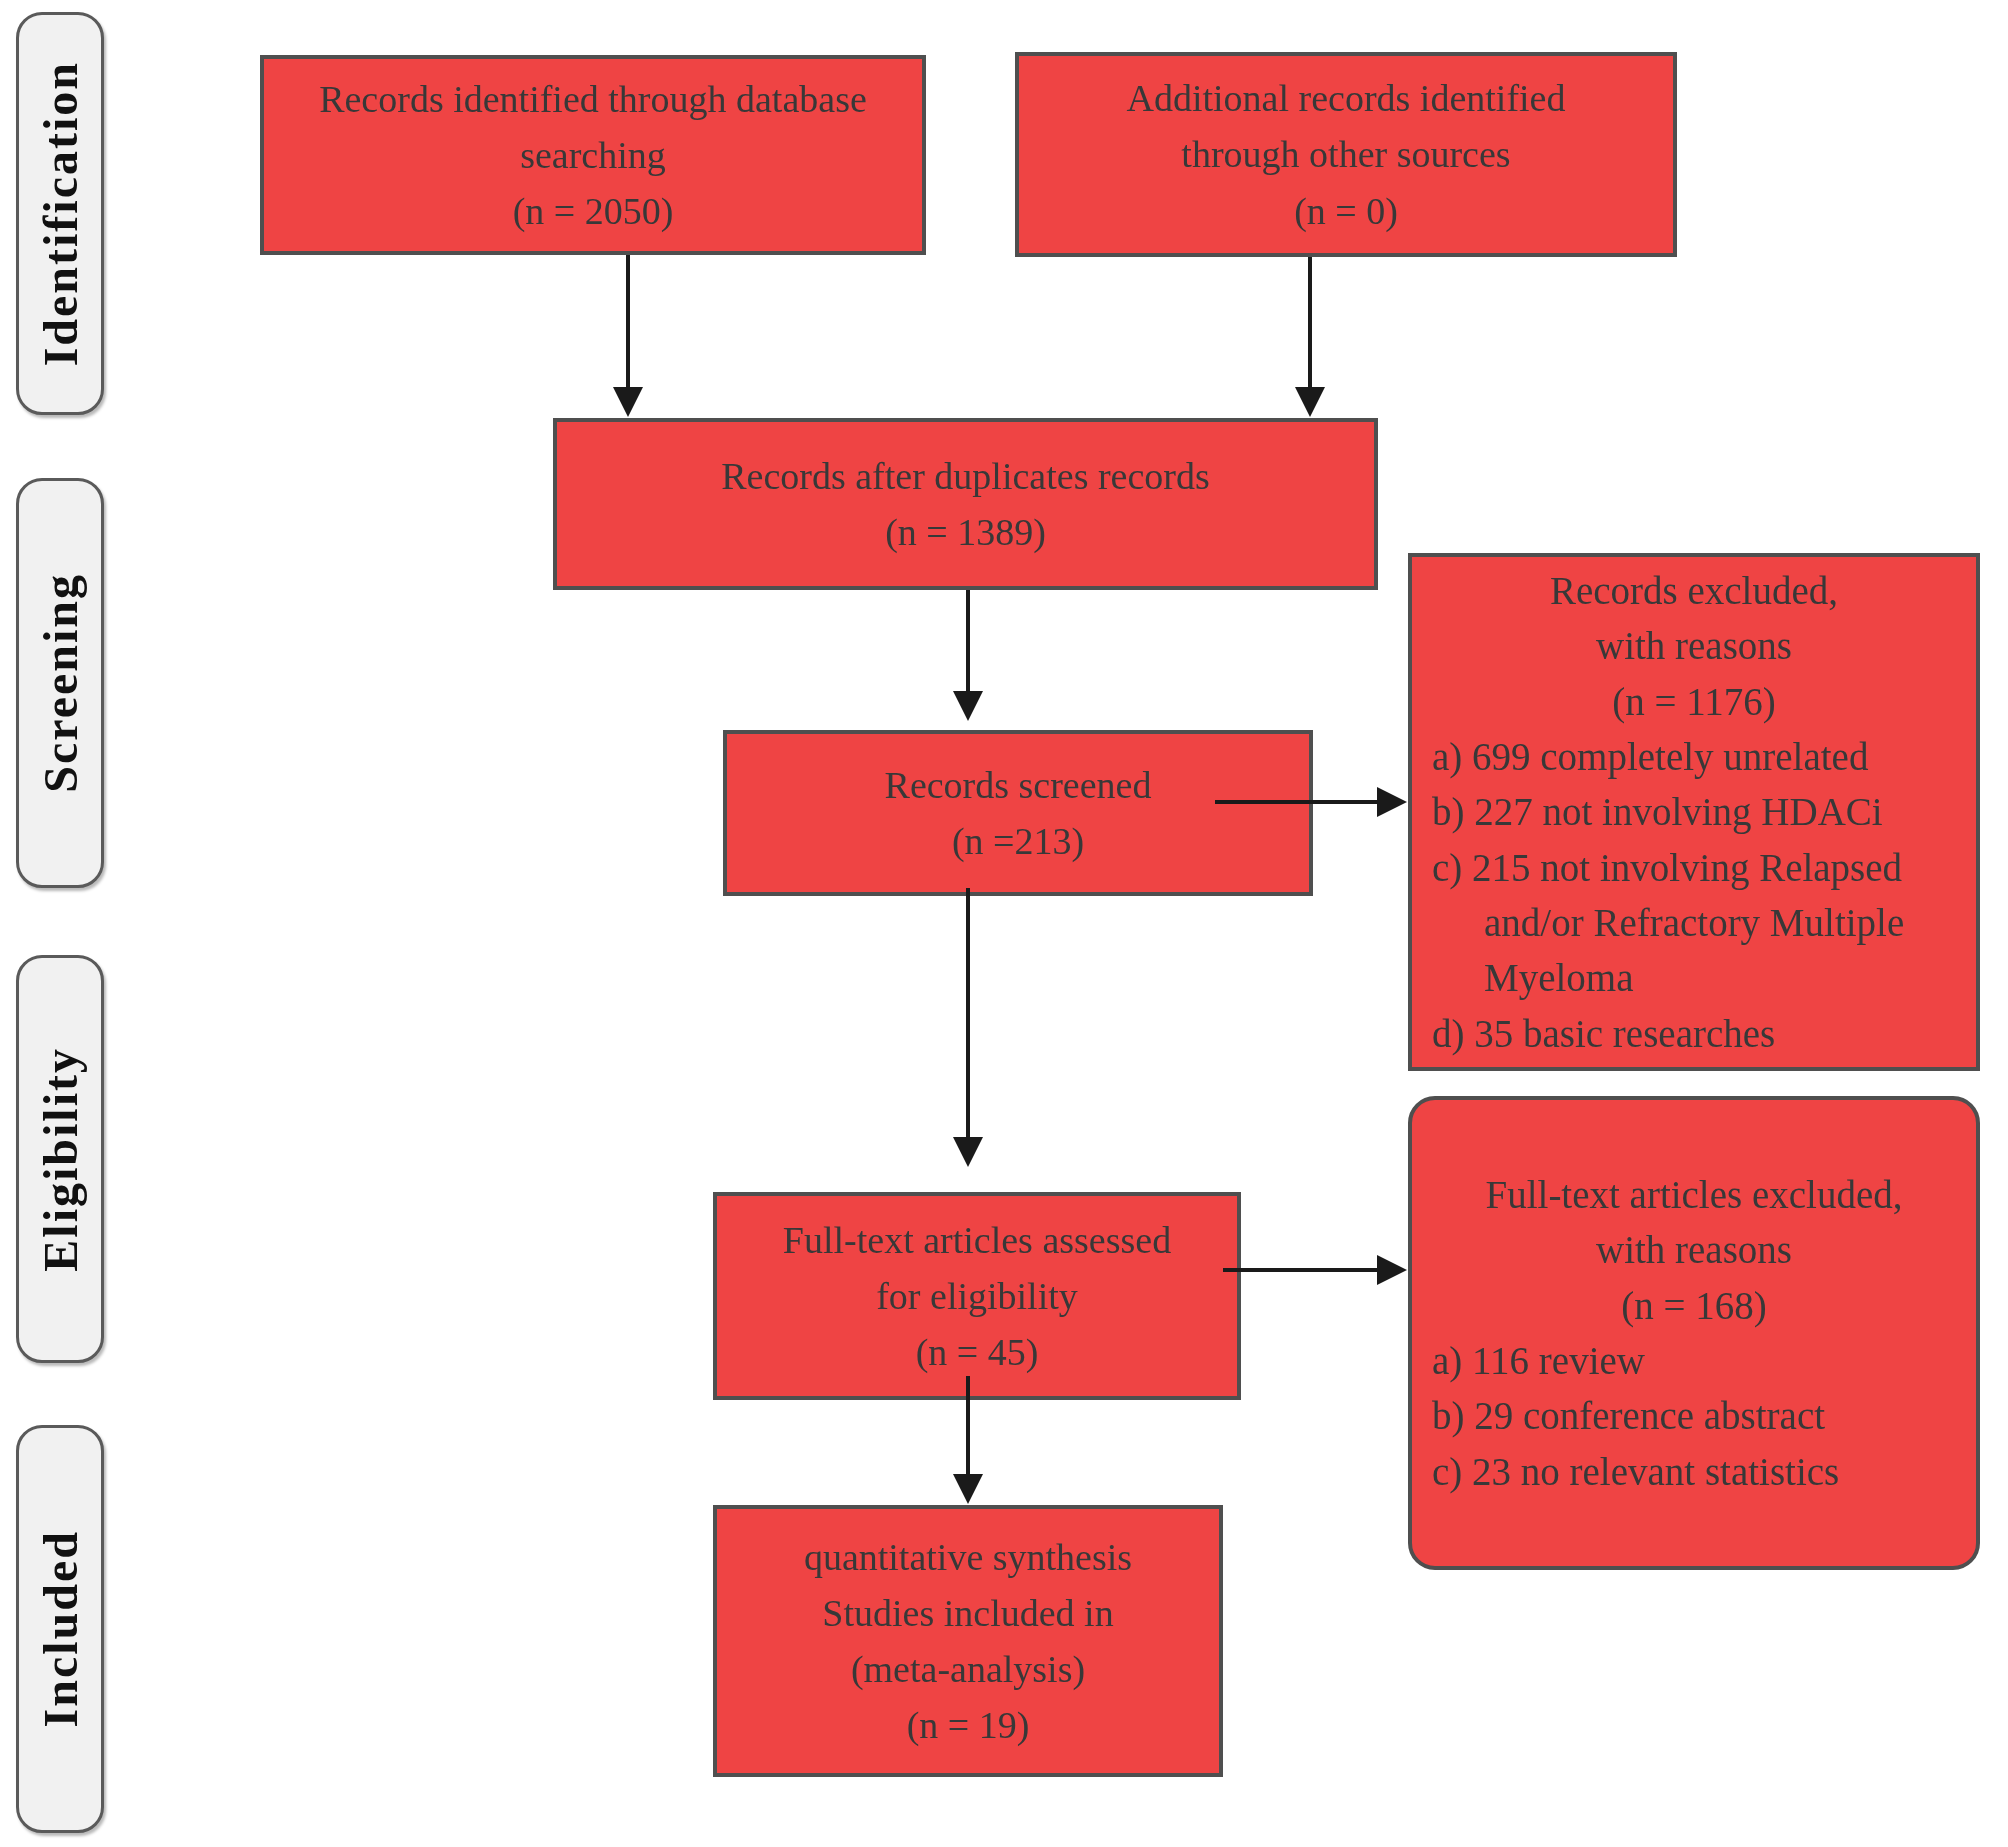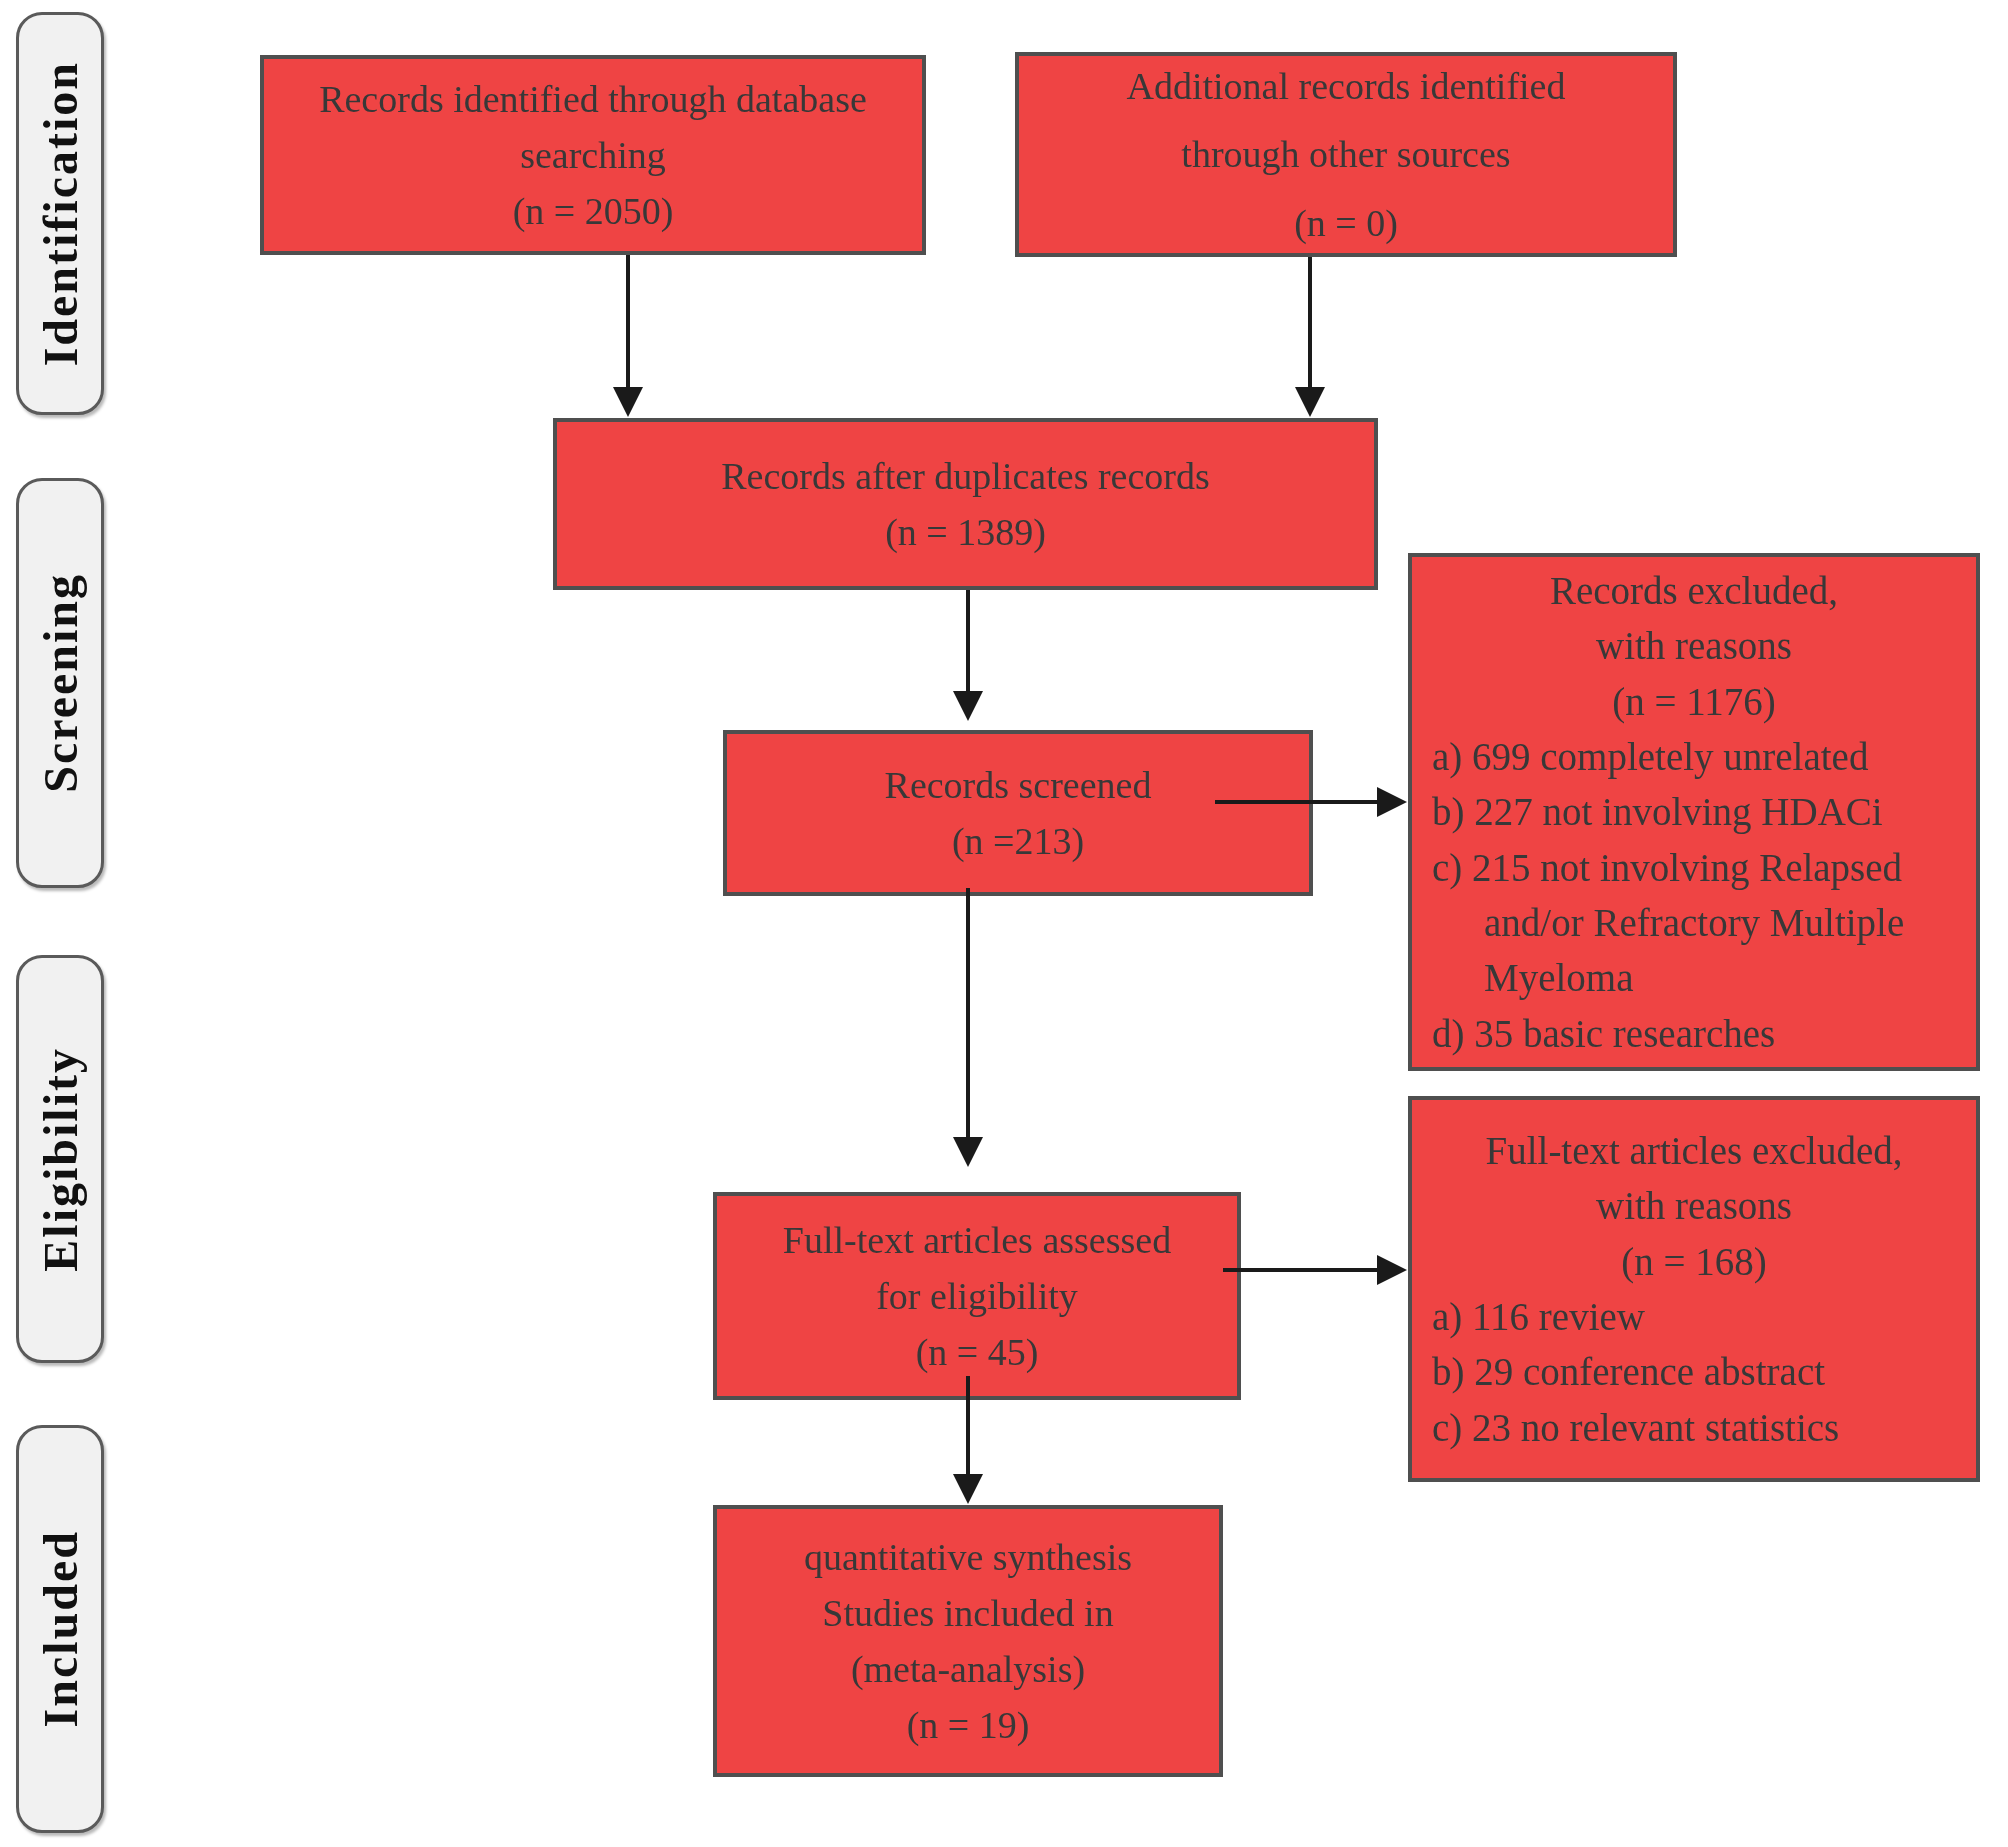--- a/index.html
+++ b/index.html
@@ -126,21 +126,21 @@
   <div class="stage" style="top:1425px; height:408px;">
     <span class="vtext">Included</span>
   </div>
 
   <div class="fbox" style="left:260px; top:55px; width:666px; height:200px;">
     <div class="bline">Records identified through database</div>
     <div class="bline">searching</div>
     <div class="bline">(n = 2050)</div>
   </div>
 
-  <div class="fbox" style="left:1015px; top:52px; width:662px; height:205px;gap:12px;">
+  <div class="fbox" style="left:1015px; top:52px; width:662px; height:205px;">
     <div class="bline">Additional records identified</div>
     <div class="bline">through other sources</div>
     <div class="bline">(n = 0)</div>
   </div>
 
   <div class="fbox" style="left:553px; top:418px; width:825px; height:172px;">
     <div class="bline">Records after duplicates records</div>
     <div class="bline">(n = 1389)</div>
   </div>
 
@@ -158,21 +158,21 @@
     <div class="reason">c) 215 not involving Relapsed and/or Refractory Multiple Myeloma</div>
     <div class="reason">d) 35 basic researches</div>
   </div>
 
   <div class="fbox" style="left:713px; top:1168px; width:528px; height:208px;margin-top:24px;">
     <div class="bline">Full-text articles assessed</div>
     <div class="bline">for eligibility</div>
     <div class="bline">(n = 45)</div>
   </div>
 
-  <div class="fbox listbox" style="left:1408px; top:1096px; width:572px; height:386px;">
+  <div class="fbox listbox" style="left:1408px; top:1096px; width:572px; height:474px;border-radius:27px;">
     <div class="title-line">Full-text articles excluded,</div>
     <div class="title-line">with reasons</div>
     <div class="title-line">(n = 168)</div>
     <div class="reason">a) 116 review</div>
     <div class="reason">b) 29 conference abstract</div>
     <div class="reason">c) 23 no relevant statistics</div>
   </div>
 
   <div class="fbox" style="left:713px; top:1505px; width:510px; height:272px;">
     <div class="bline">quantitative synthesis</div>

